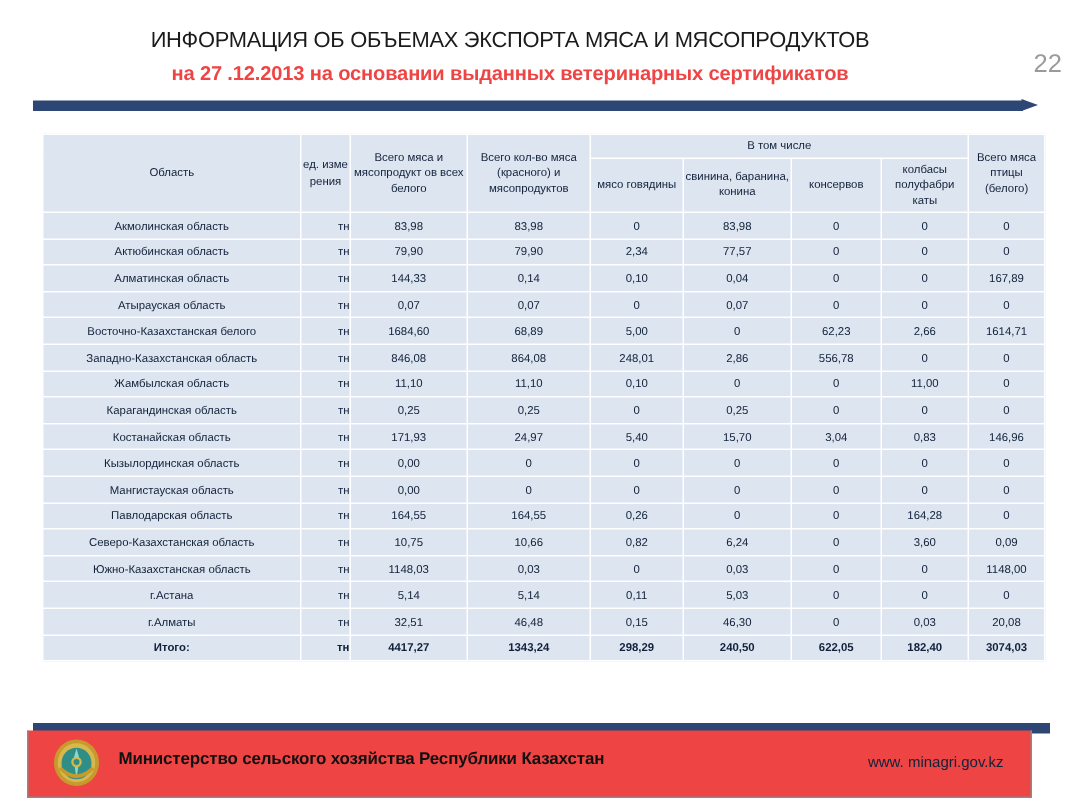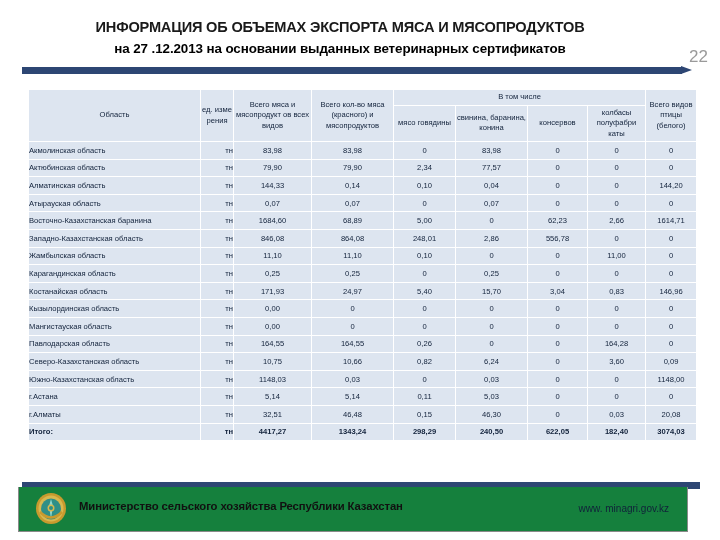--- a/index.html
+++ b/index.html
@@ -18,41 +18,41 @@
   
   .title-wrap {
     position: absolute;
     left: 0;
     top: 18px;
     width: 680px;
     text-align: center;
   }
   .title-line1 {
     font-size: 14.6px;
-    font-weight: bold;
+    font-weight: normal;
     color: #1a1a1a;
     letter-spacing: -0.2px;
     line-height: 19px;
     white-space: nowrap;
   }
   .title-line2 {
     font-size: 13.4px;
     font-weight: bold;
-    color: #000000;
+    color: #ef4444;
     letter-spacing: -0.1px;
     line-height: 19px;
     margin-top: 2px;
     white-space: nowrap;
   }
 
   
   .slide-number {
     position: absolute;
     right: 12px;
-    top: 47px;
+    top: 33px;
     font-size: 17px;
     color: #9a9a9a;
     font-family: "Liberation Sans", sans-serif;
   }
 
   
   .divider {
     position: absolute;
     left: 22px;
     top: 66px;
@@ -104,21 +104,21 @@
     font-weight: normal;
     vertical-align: middle;
     line-height: 10.5px;
     padding: 2px 1px;
   }
   table.report td {
     height: 16.6px;
     vertical-align: middle;
   }
   td.region {
-    text-align: left;
+    text-align: center;
     padding-left: 6px;
     font-size: 7.8px;
   }
   td.unit {
     text-align: right;
     font-size: 7.4px;
   }
   td.num {
     text-align: center;
     font-size: 8.2px;
@@ -149,21 +149,21 @@
     background: #2d4673;
   }
   .footer-box {
     position: absolute;
     left: 18px;
     top: 487px;
     width: 668px;
     height: 44px;
     border: 1px solid #8a8a8a;
     border-top: none;
-    background: #15803d;
+    background: #ef4444;
   }
   .footer-inner {
     position: relative;
     width: 100%;
     height: 100%;
   }
   .emblem {
     position: absolute;
     left: 16px;
     top: 5px;
@@ -213,24 +213,24 @@
       <col class="c-beef">
         <col class="c-pork">
         <col class="c-cons">
         <col class="c-saus">
         <col class="c-poul">
     </colgroup>
     <thead>
       <tr>
         <th rowspan="2">Область</th>
         <th rowspan="2">ед. изме рения</th>
-        <th rowspan="2">Всего мяса и мясопродукт ов всех видов</th>
+        <th rowspan="2">Всего мяса и мясопродукт ов всех белого</th>
         <th rowspan="2">Всего кол-во мяса (красного) и мясопродуктов</th>
         <th colspan="4">В том числе</th>
-        <th rowspan="2">Всего видов птицы (белого)</th>
+        <th rowspan="2">Всего мяса птицы (белого)</th>
       </tr>
       <tr>
         <th>мясо говядины</th>
         <th>свинина, баранина, конина</th>
         <th>консервов</th>
         <th>колбасы полуфабри каты</th>
       </tr>
     </thead>
     <tbody>
       <tr>
@@ -257,35 +257,35 @@
       </tr>
       <tr>
         <td class="region">Алматинская область</td>
         <td class="unit">тн</td>
         <td class="num">144,33</td>
         <td class="num">0,14</td>
         <td class="num">0,10</td>
         <td class="num">0,04</td>
         <td class="num">0</td>
         <td class="num">0</td>
-        <td class="num">144,20</td>
+        <td class="num">167,89</td>
       </tr>
       <tr>
         <td class="region">Атырауская область</td>
         <td class="unit">тн</td>
         <td class="num">0,07</td>
         <td class="num">0,07</td>
         <td class="num">0</td>
         <td class="num">0,07</td>
         <td class="num">0</td>
         <td class="num">0</td>
         <td class="num">0</td>
       </tr>
       <tr>
-        <td class="region">Восточно-Казахстанская баранина</td>
+        <td class="region">Восточно-Казахстанская белого</td>
         <td class="unit">тн</td>
         <td class="num">1684,60</td>
         <td class="num">68,89</td>
         <td class="num">5,00</td>
         <td class="num">0</td>
         <td class="num">62,23</td>
         <td class="num">2,66</td>
         <td class="num">1614,71</td>
       </tr>
       <tr>

